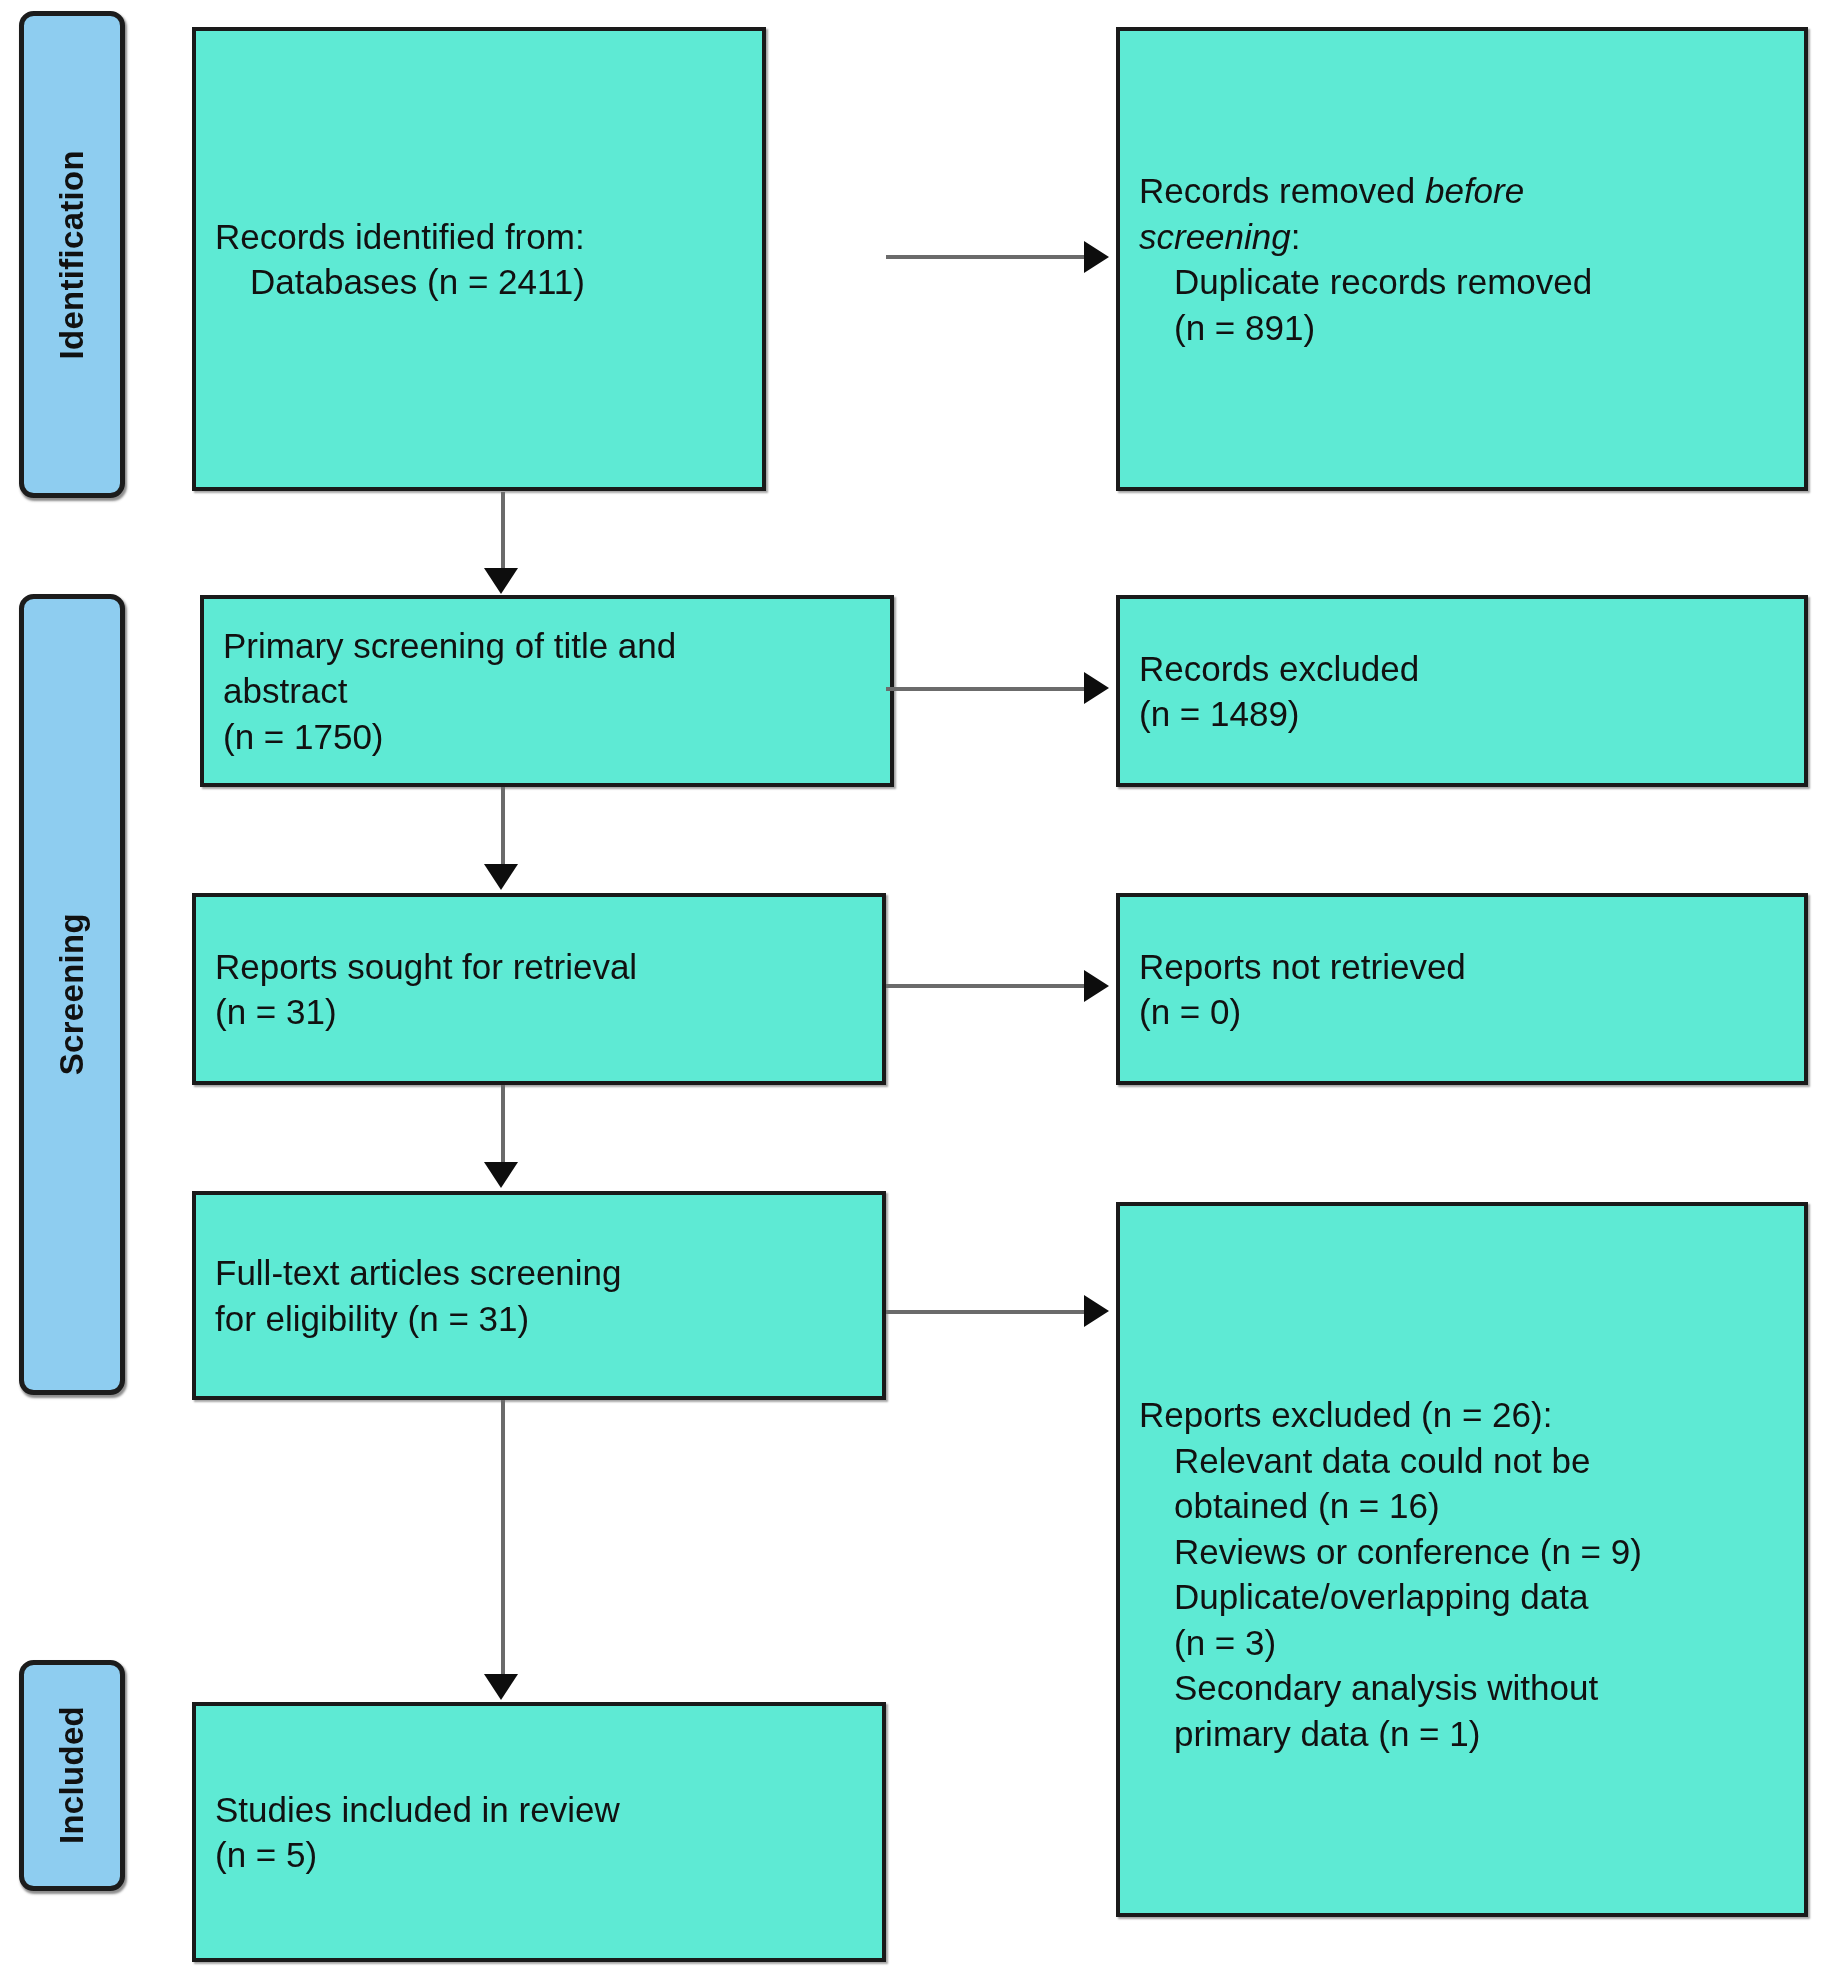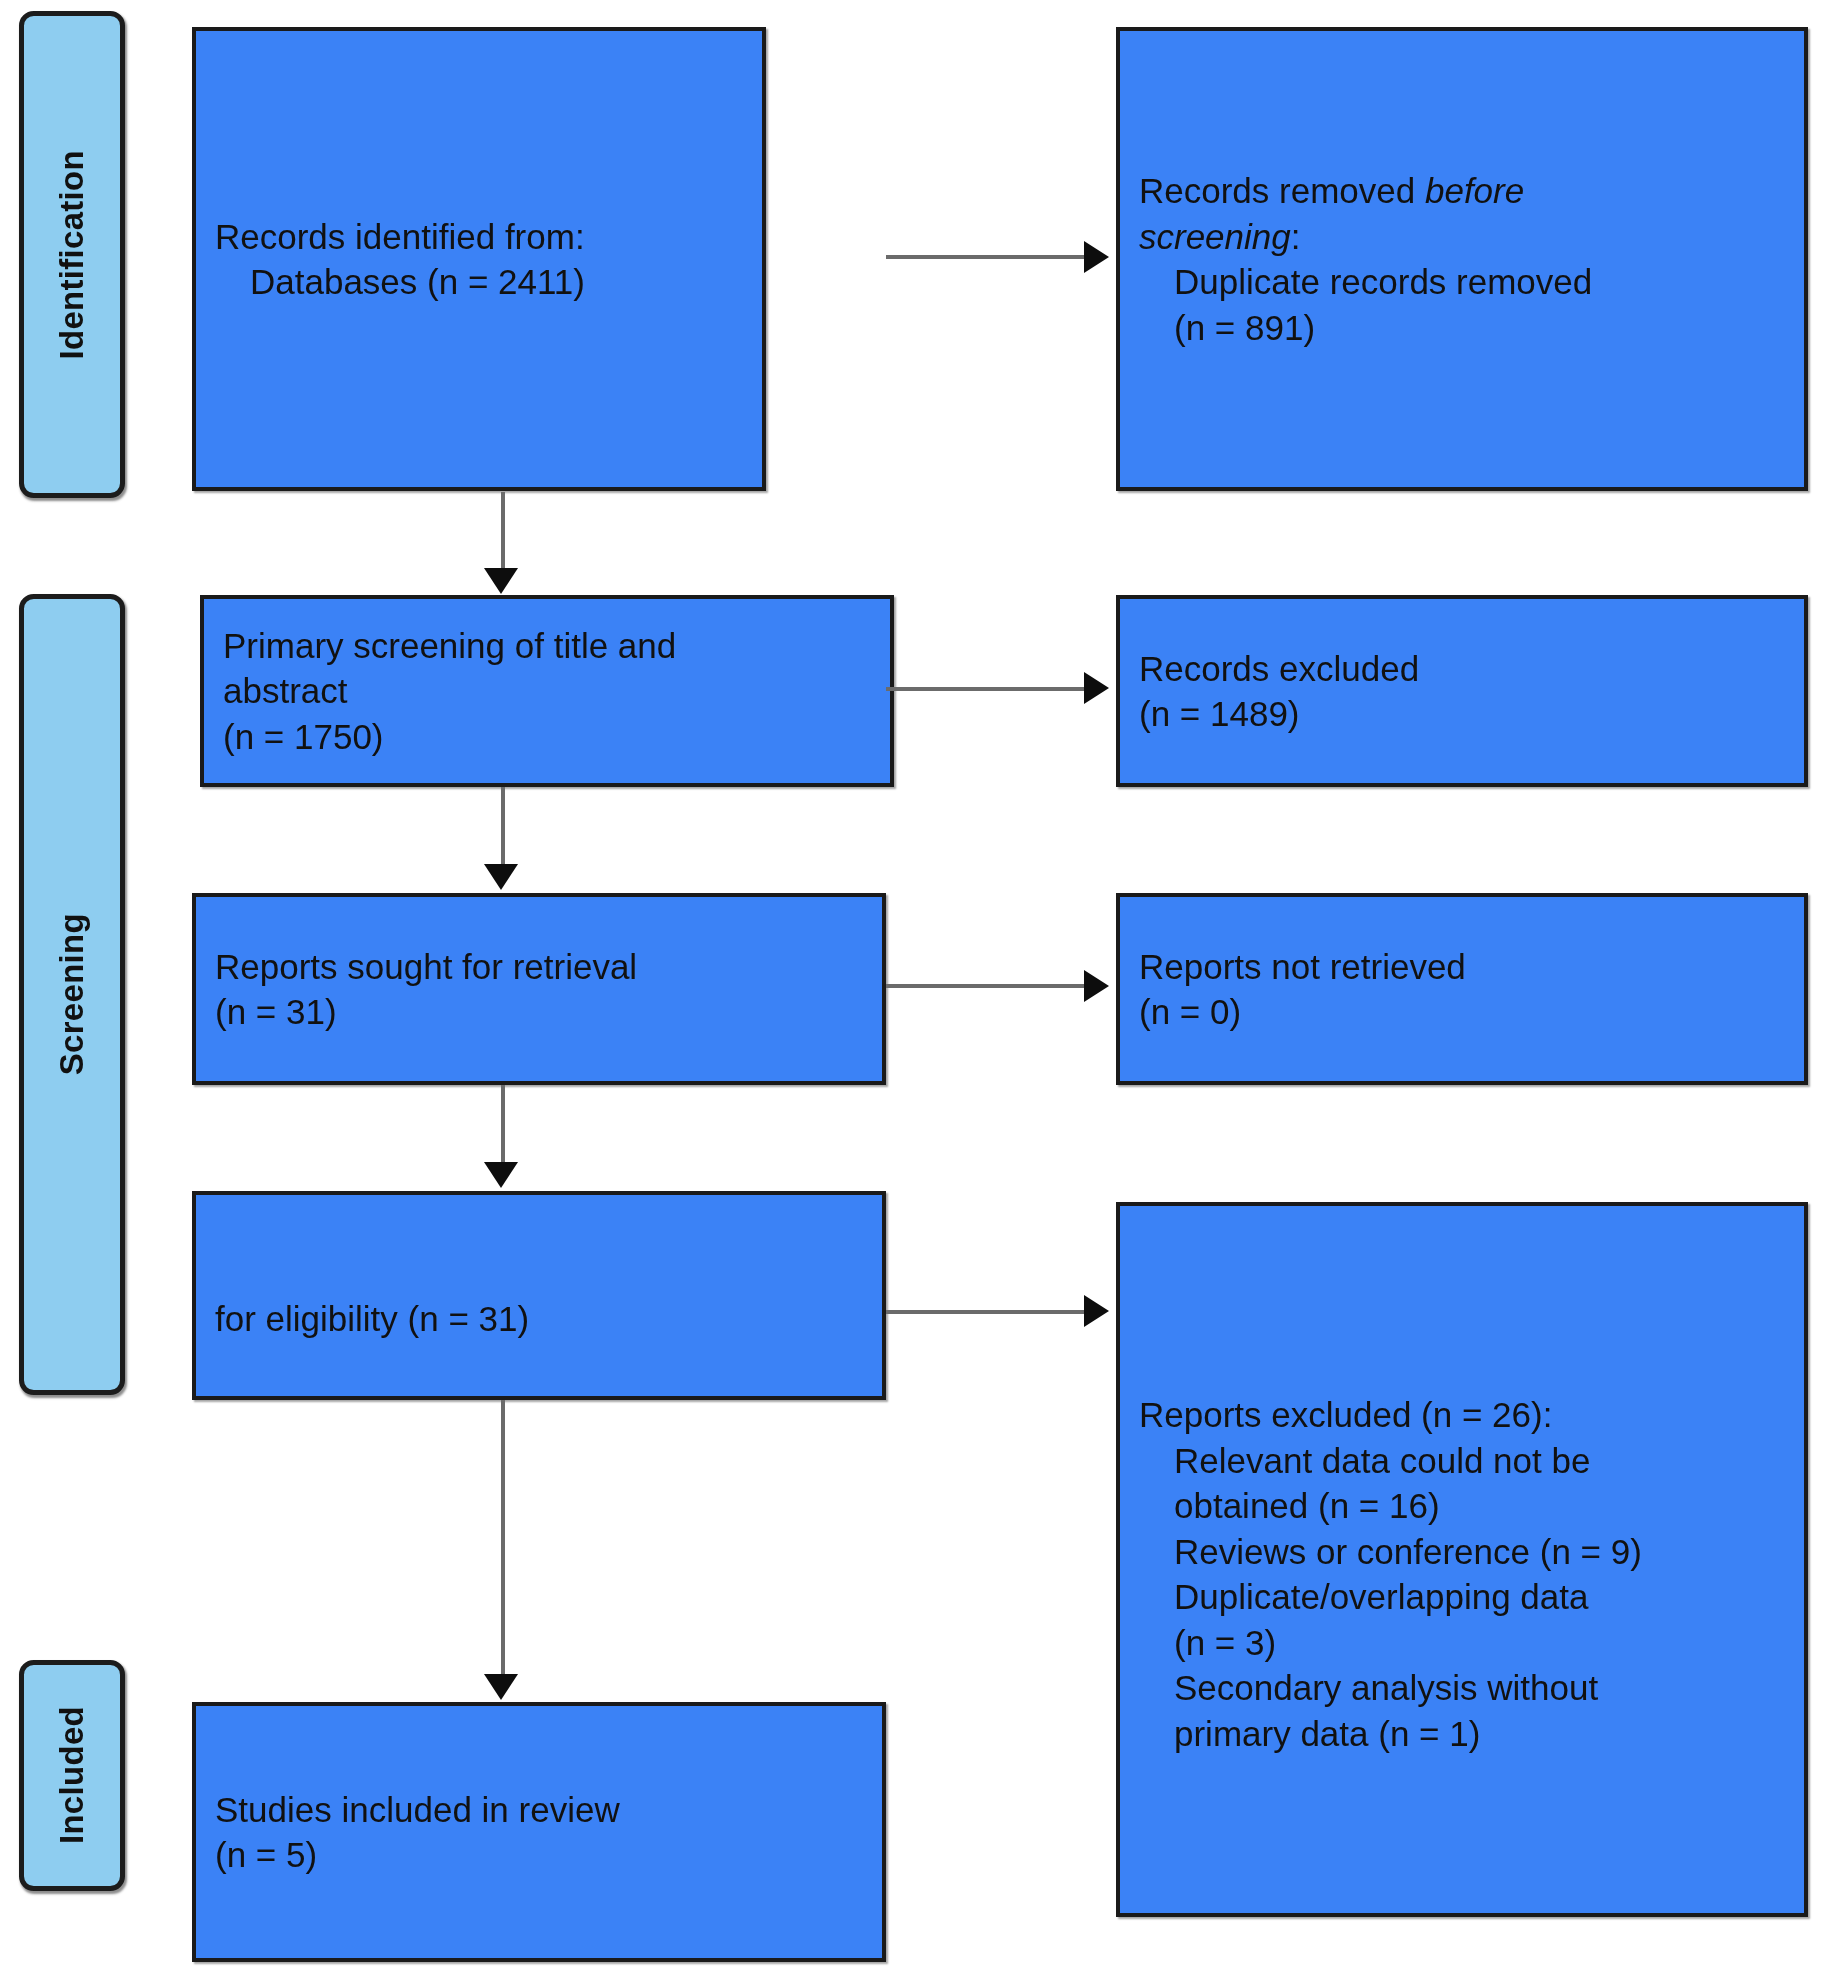--- a/index.html
+++ b/index.html
@@ -37,21 +37,21 @@
     font-size: 33px;
     letter-spacing: 0.3px;
     color: #111111;
     white-space: nowrap;
   }
 
   
   .box {
     position: absolute;
     box-sizing: border-box;
-    background: #3b82f6;
+    background: #5eead4;
     border: 4px solid #1a1a1a;
     box-shadow: 1.7px 2.3px 1.7px rgba(0,0,0,0.35);
     display: flex;
     align-items: center;
   }
   .box .box-text {
     padding: 0 19px;
     font-size: 35px;
     line-height: 1.30;
     color: #111111;
@@ -166,21 +166,21 @@
   </div>
 
   <div class="h-conn" style="left:886px; top:984px; width:198px;"></div>
   <div class="h-arrow" style="left:1084px; top:970px;"></div>
 
   <div class="v-conn" style="left:501px; top:1085px; height:80px;"></div>
   <div class="v-arrow" style="left:484px; top:1162px;"></div>
 
   <div class="box" style="left:192px; top:1191px; width:694px; height:209px;">
     <div class="box-text">
-      <br>
+      <span>Full-text articles screening</span><br>
       <span>for eligibility (n = 31)</span>
     </div>
   </div>
 
   <div class="box align-top" style="left:1116px; top:1202px; width:692px; height:715px;">
     <div class="box-text" style="margin-top:186px;">
       <span>Reports excluded (n = 26):</span><br>
       <span class="indent">Relevant data could not be</span>
       <span class="indent">obtained  (n = 16)</span>
       <span class="indent">Reviews or conference (n = 9)</span>

